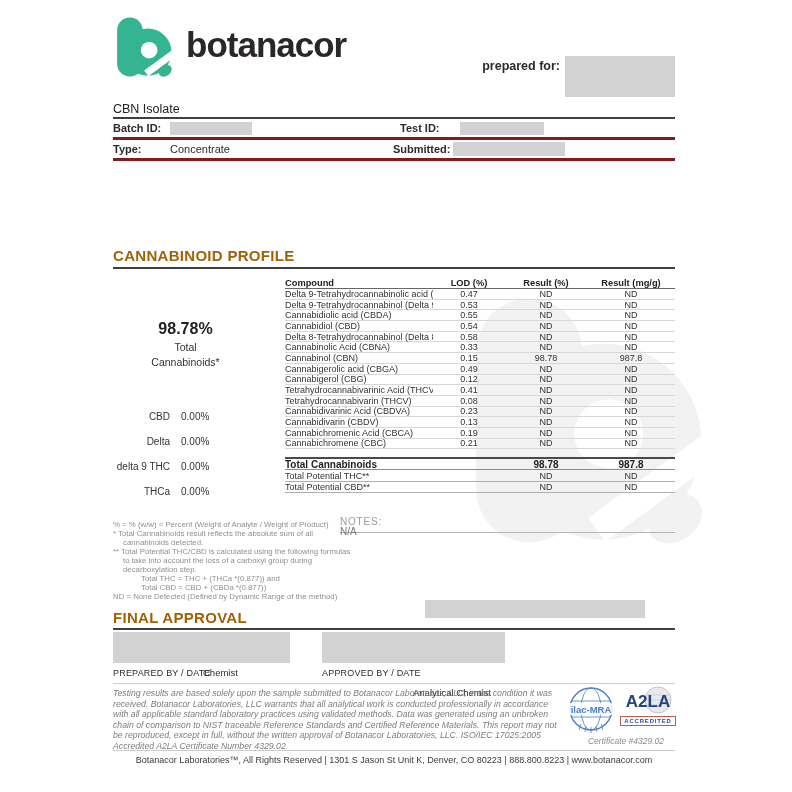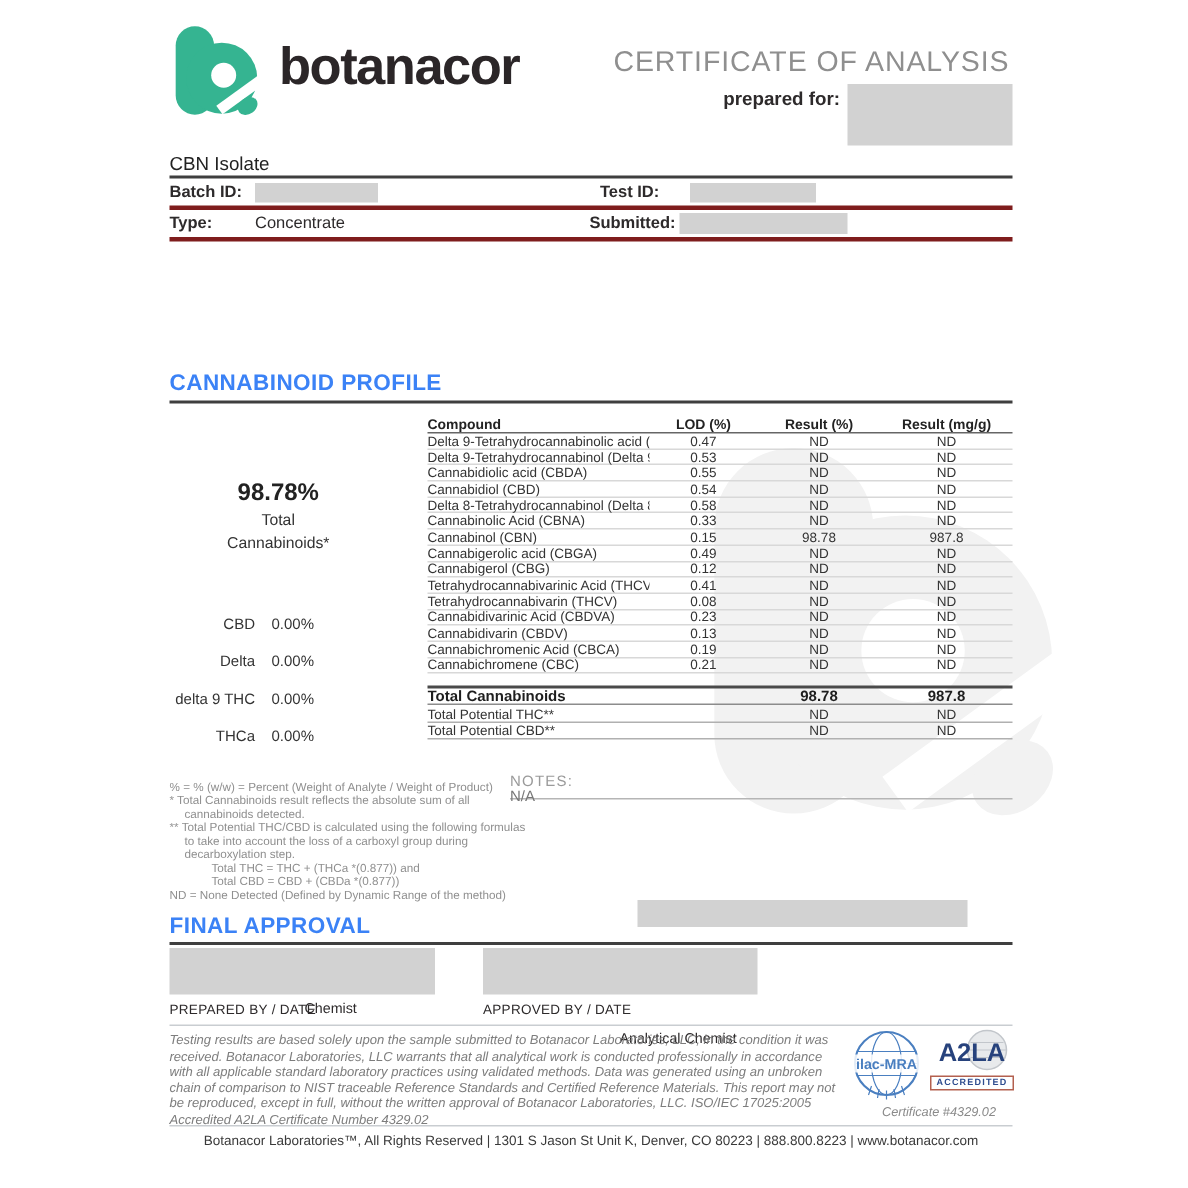--- a/index.html
+++ b/index.html
@@ -15,21 +15,21 @@
   .redact { background:#d2d2d2; }
 
   
   .sample-title { font-size:12.5px; color:#222; }
   .rule-dark { background:#3f3f3f; height:2px; }
   .rule-light { background:#c9cdd1; height:1px; }
   .info-row { height:21px; display:flex; align-items:center; border-bottom:3px solid #7f1d1d; font-size:11px; }
   .info-label { font-weight:bold; width:57px; }
   .info-label-r { font-weight:bold; width:60px; }
 
-  .section-title { font-size:15px; font-weight:600; letter-spacing:0.3px; color:#3b82f6; }
+  .section-title { font-size:15px; font-weight:600; letter-spacing:0.3px; color:#a16207; }
 
   
   .sum-total { font-size:16px; font-weight:600; color:#222; text-align:center; }
   .sum-sub { font-size:10.5px; color:#333; text-align:center; margin-top:3px; }
   .sum-item { display:flex; font-size:10px; color:#333; }
   .sum-item .lbl { width:57px; text-align:right; }
   .sum-item .val { margin-left:11px; }
 
   
   .ctable { width:390px; font-size:9px; color:#333; }
@@ -74,21 +74,20 @@
         <rect x="8" y="4" width="40" height="92" rx="20"></rect>
         <circle cx="56" cy="58" r="37"></circle>
       </g>
       <circle cx="58" cy="55" r="13" fill="#ffffff"></circle>
       <rect x="52" y="68" width="55" height="11" fill="#ffffff" transform="rotate(-36 80 80)"></rect>
       <ellipse cx="83" cy="87" rx="11" ry="8.5" fill="#35b491" transform="rotate(-36 83 87)"></ellipse>
     </svg>
   </div>
   <div class="abs wordmark" style="left:186px; top:25px;">botanacor</div>
 
-  <div class="abs coa-title" style="left:398px; top:31px;">CERTIFICATE OF ANALYSIS</div>
   <div class="abs prepared-for" style="left:400px; top:59px;">prepared for:</div>
   <div class="abs redact" style="left:565px; top:56px; width:110px; height:41px;"></div>
 
   <div class="abs sample-title" style="left:113px; top:102px;">CBN Isolate</div>
   <div class="abs rule-dark" style="left:113px; top:117px; width:562px;"></div>
 
   <div class="abs" style="left:113px; top:119px; width:562px;">
     <div class="info-row">
       <span class="info-label">Batch ID:</span>
       <span class="redact" style="width:82px; height:13px;"></span>

